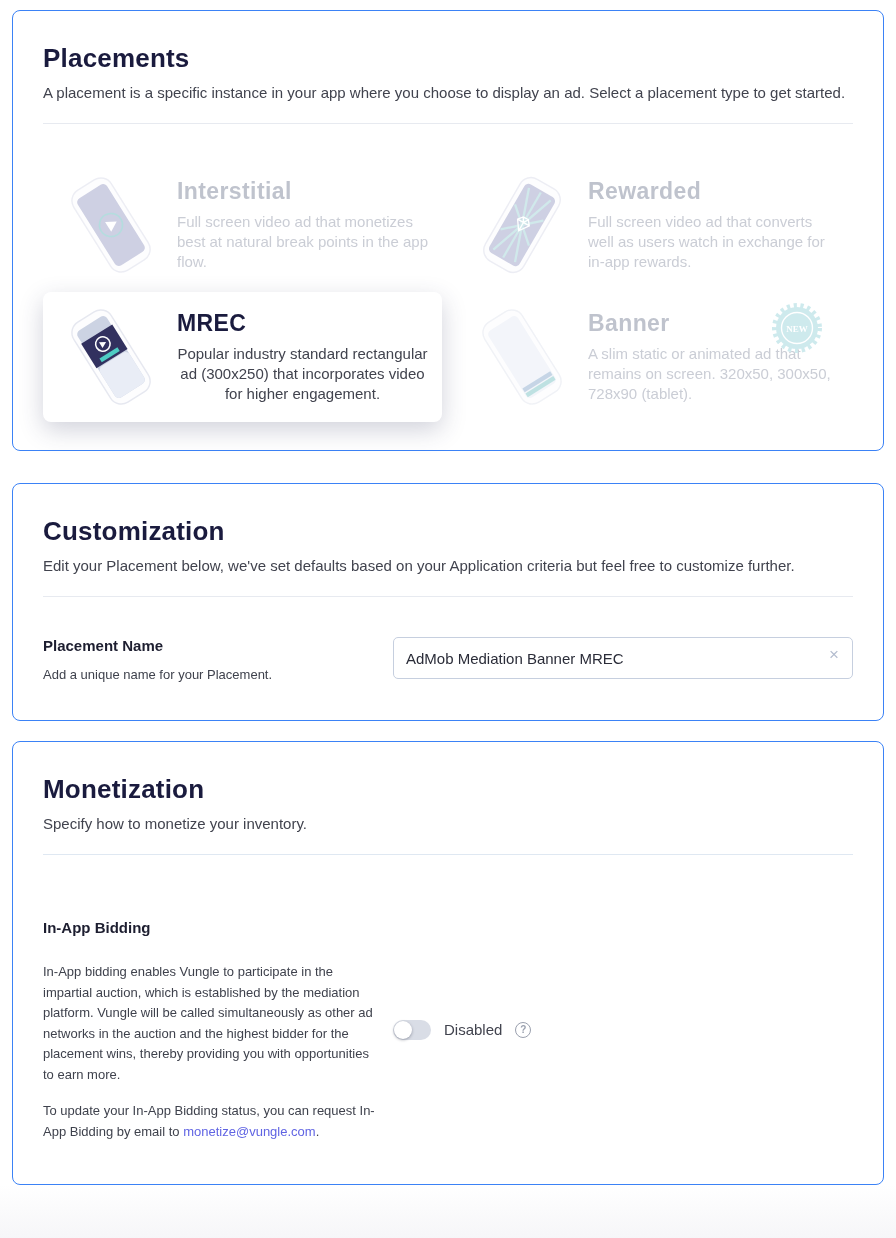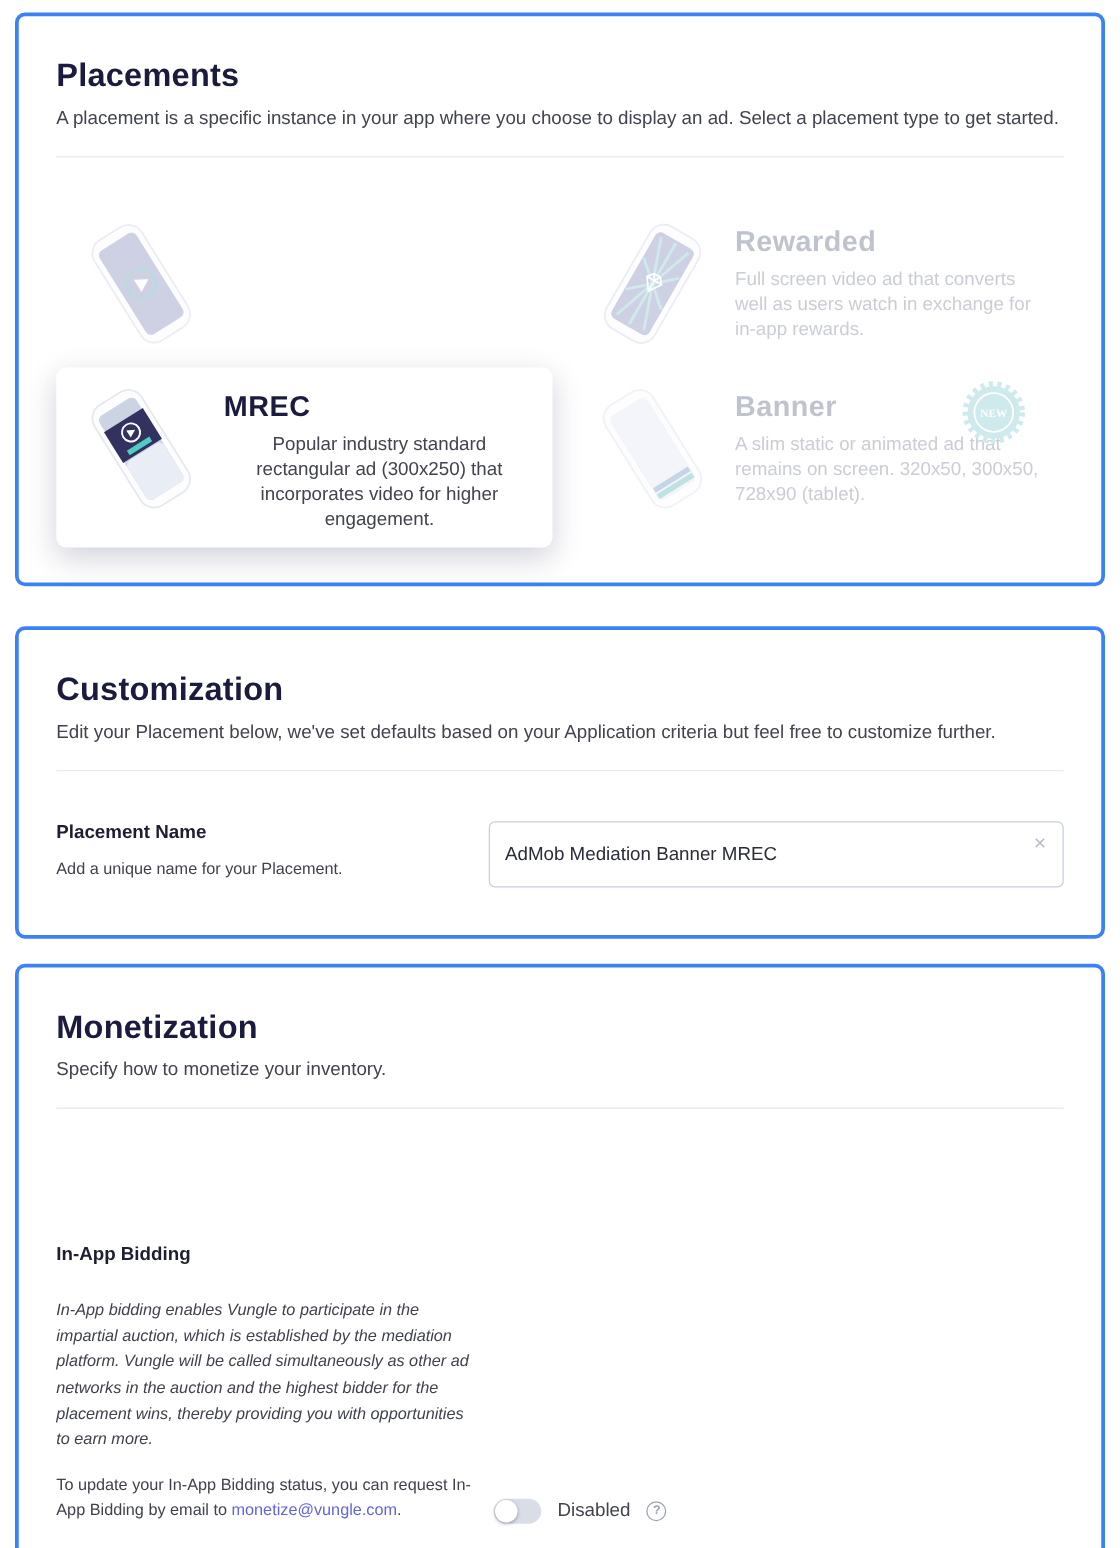--- a/index.html
+++ b/index.html
@@ -5,21 +5,21 @@
   * { box-sizing: border-box; margin: 0; padding: 0; }
   html,body { background:#ffffff; }
   body {
     width: 896px; min-height: 1238px; margin: 0 auto;
     font-family: "Liberation Sans", sans-serif;
     color: #41434e;
     display: flex; flex-direction: column;
   }
   .card {
     background:#fff;
-    border:3px solid #3b82f6;
+    border:1px solid #3b82f6;
     border-radius:8px;
     margin:0 12px;
   }
   .card-inner { padding:32px 30px 28px 30px; }
   h1.section-title {
     font-size:26px; font-weight:700; color:#1a1b3e; letter-spacing:.2px;
     font-family:"Liberation Sans", sans-serif;
   }
   .section-subtitle { font-size:15px; color:#41434e; margin-top:10px; }
   .divider { border:none; border-top:1px solid #e7eaf0; margin-top:22px; }
@@ -43,34 +43,34 @@
   .placement-tile.selected .tile-desc  { color:#41434e;text-align:center; }
   .faded { opacity:.9; }
   .badge { position:absolute; top:10px; right:30px; width:52px; height:52px; }
 
   
   .field-row { display:flex; justify-content:space-between; align-items:flex-start; margin-top:40px; }
   .field-label { font-size:15px; font-weight:700; color:#1d1e30; }
   .field-help  { font-size:13px; color:#3f424d; margin-top:13px; }
   .input-wrap  { position:relative; width:460px; }
   .text-input {
-    width:100%; height:53px; border:1px solid #c6cfdf; border-radius:5px;
+    width:100%; height:42px; border:1px solid #c6cfdf; border-radius:5px;
     padding:0 32px 0 12px; font-size:15px; color:#2a2c38;
     font-family:"Liberation Sans", sans-serif; outline:none; background:#fff;
   }
   .clear-btn {
     position:absolute; right:9px; top:8px; width:20px; height:20px;
     border:none; background:none; color:#b4bdcf; font-size:17px; line-height:20px;
     cursor:pointer; padding:0;
   }
 
   
-  .monetization-row { display:flex; align-items:flex-end; margin-top:108px; }
+  .monetization-row { display:flex; align-items:center; margin-top:64px; }
   .monetization-left { flex:0 0 350px; }
-  .bidding-desc { font-size:13px; line-height:1.58; color:#3f424d; margin-top:26px; width:336px;font-style:italic; }
+  .bidding-desc { font-size:13px; line-height:1.58; color:#3f424d; margin-top:26px; width:336px; }
   .bidding-note { font-size:13px; line-height:1.58; color:#3f424d; margin-top:16px; width:336px; }
   .email-link { color:#6064e3; text-decoration:none; cursor:pointer; }
   .toggle-group { display:flex; align-items:center; gap:13px; margin-top:-2px; }
   .toggle {
     width:38px; height:20px; border-radius:10px; background:#d9dde6;
     position:relative; cursor:pointer; border:none; display:inline-block;
   }
   .toggle .knob {
     position:absolute; left:1px; top:1px; width:18px; height:18px; border-radius:50%;
     background:#fff; box-shadow:0 1px 3px rgba(20,25,50,.35);
@@ -108,20 +108,24 @@
       <div class="placement-tile faded">
         <div class="icon-box">
           <svg viewBox="0 0 110 110" width="108" height="106">
             <g transform="rotate(-32 55 55)">
               <rect x="32" y="6" width="46" height="98" rx="13" fill="#fdfdfe" stroke="#ebecf3" stroke-width="1.5"></rect>
               <rect x="37" y="14" width="36" height="82" rx="5" fill="#b7b9d5" opacity=".75"></rect>
               <circle cx="55" cy="55" r="12" fill="none" stroke="#a9dcda" stroke-width="1.6" opacity=".9"></circle>
               <polygon points="51.5,49 62,55 51.5,61" fill="#fff"></polygon>
             </g>
           </svg>
+        </div>
+        <div>
+          <div class="tile-title">Interstitial</div>
+          <div class="tile-desc">Full screen video ad that monetizes best at natural break points in the app flow.</div>
         </div>
       </div>
 
       <div class="placement-tile faded">
         <div class="icon-box">
           <svg viewBox="0 0 110 110" width="108" height="106">
             <g transform="rotate(30 55 55)">
               <rect x="32" y="6" width="46" height="98" rx="13" fill="#fdfdfe" stroke="#ebecf3" stroke-width="1.5"></rect>
               <rect x="37" y="14" width="36" height="82" rx="5" fill="#b7b9d5" opacity=".75"></rect>
               <g stroke="#cdeceb" stroke-width="2.4" opacity=".85">

